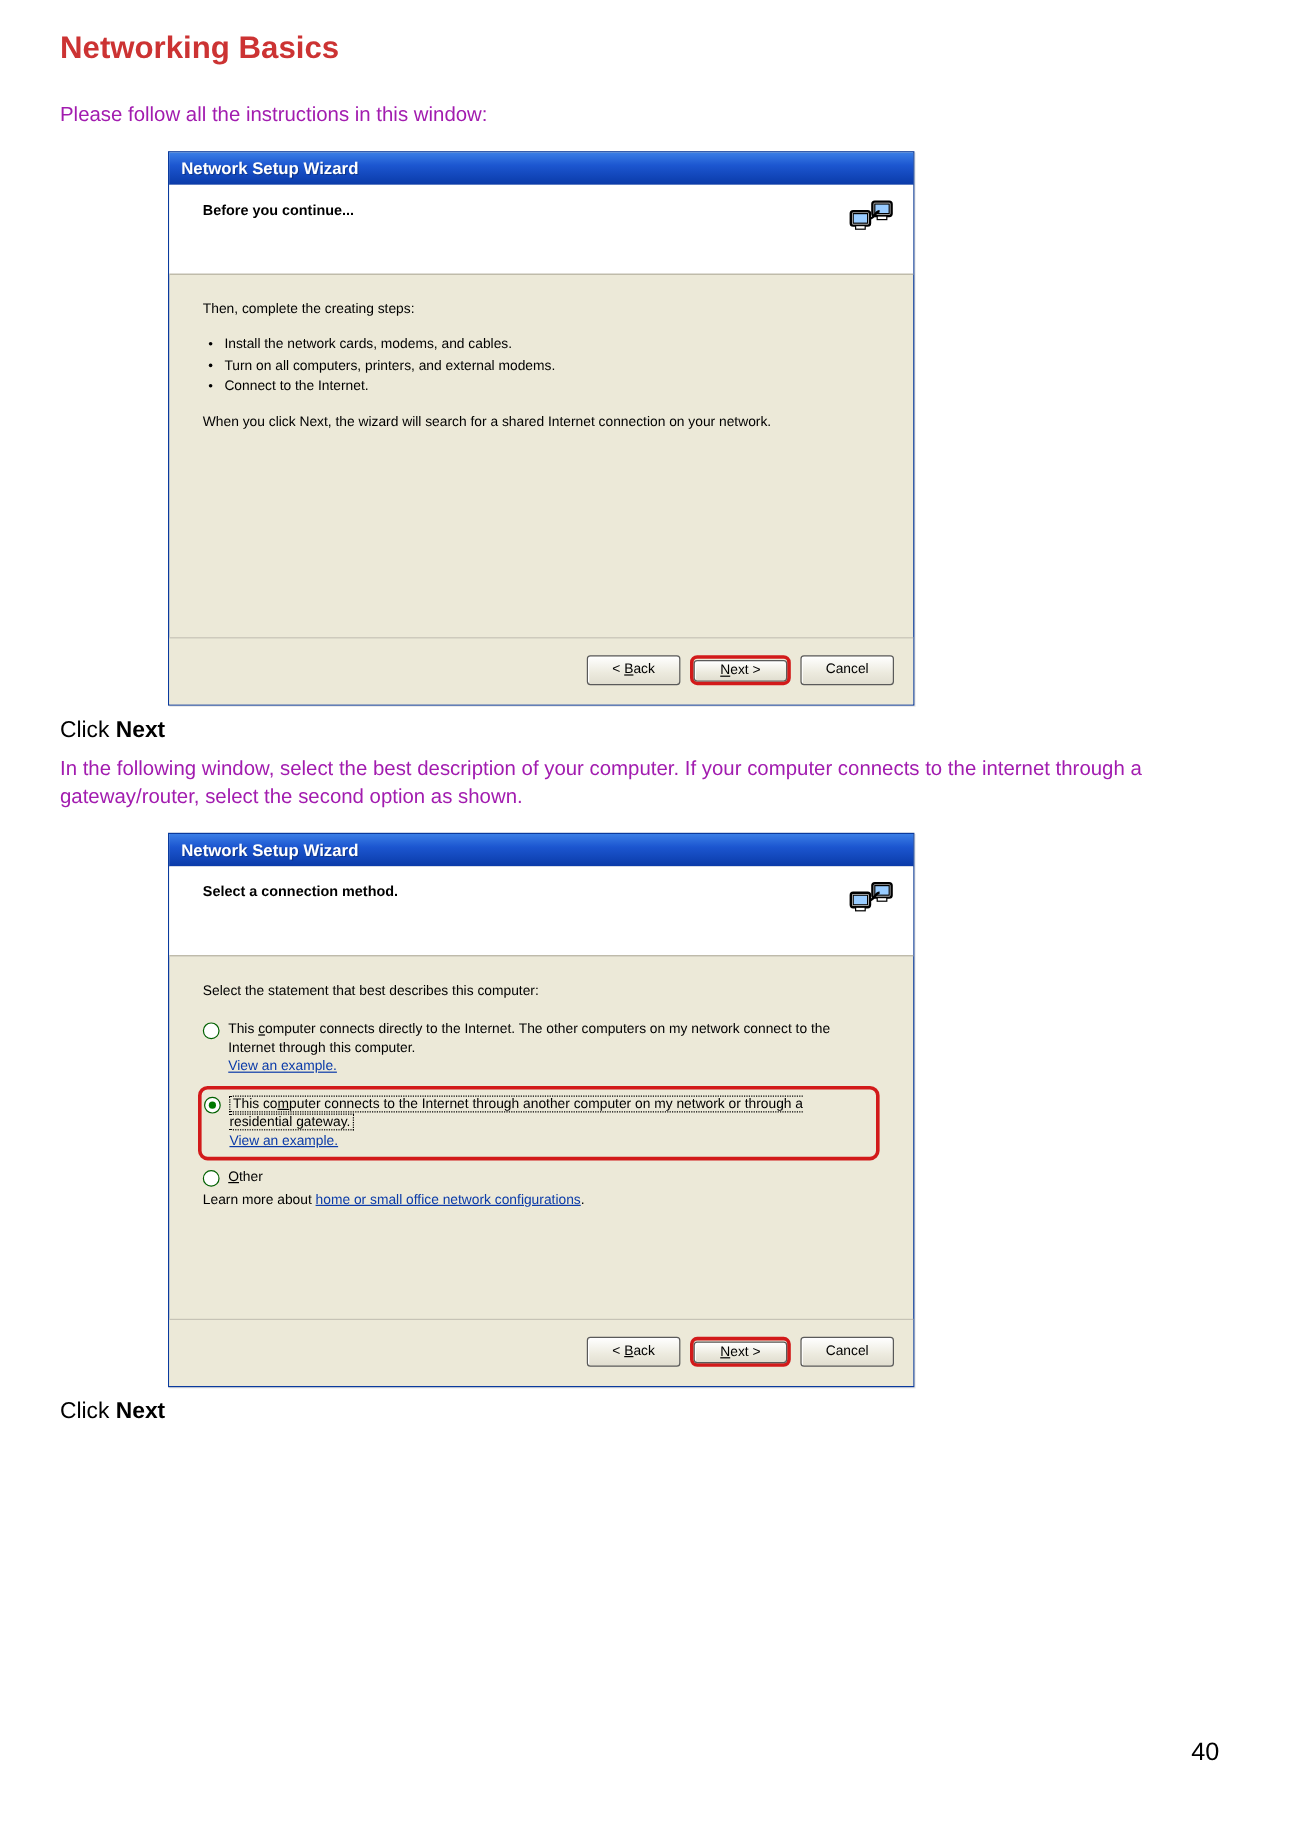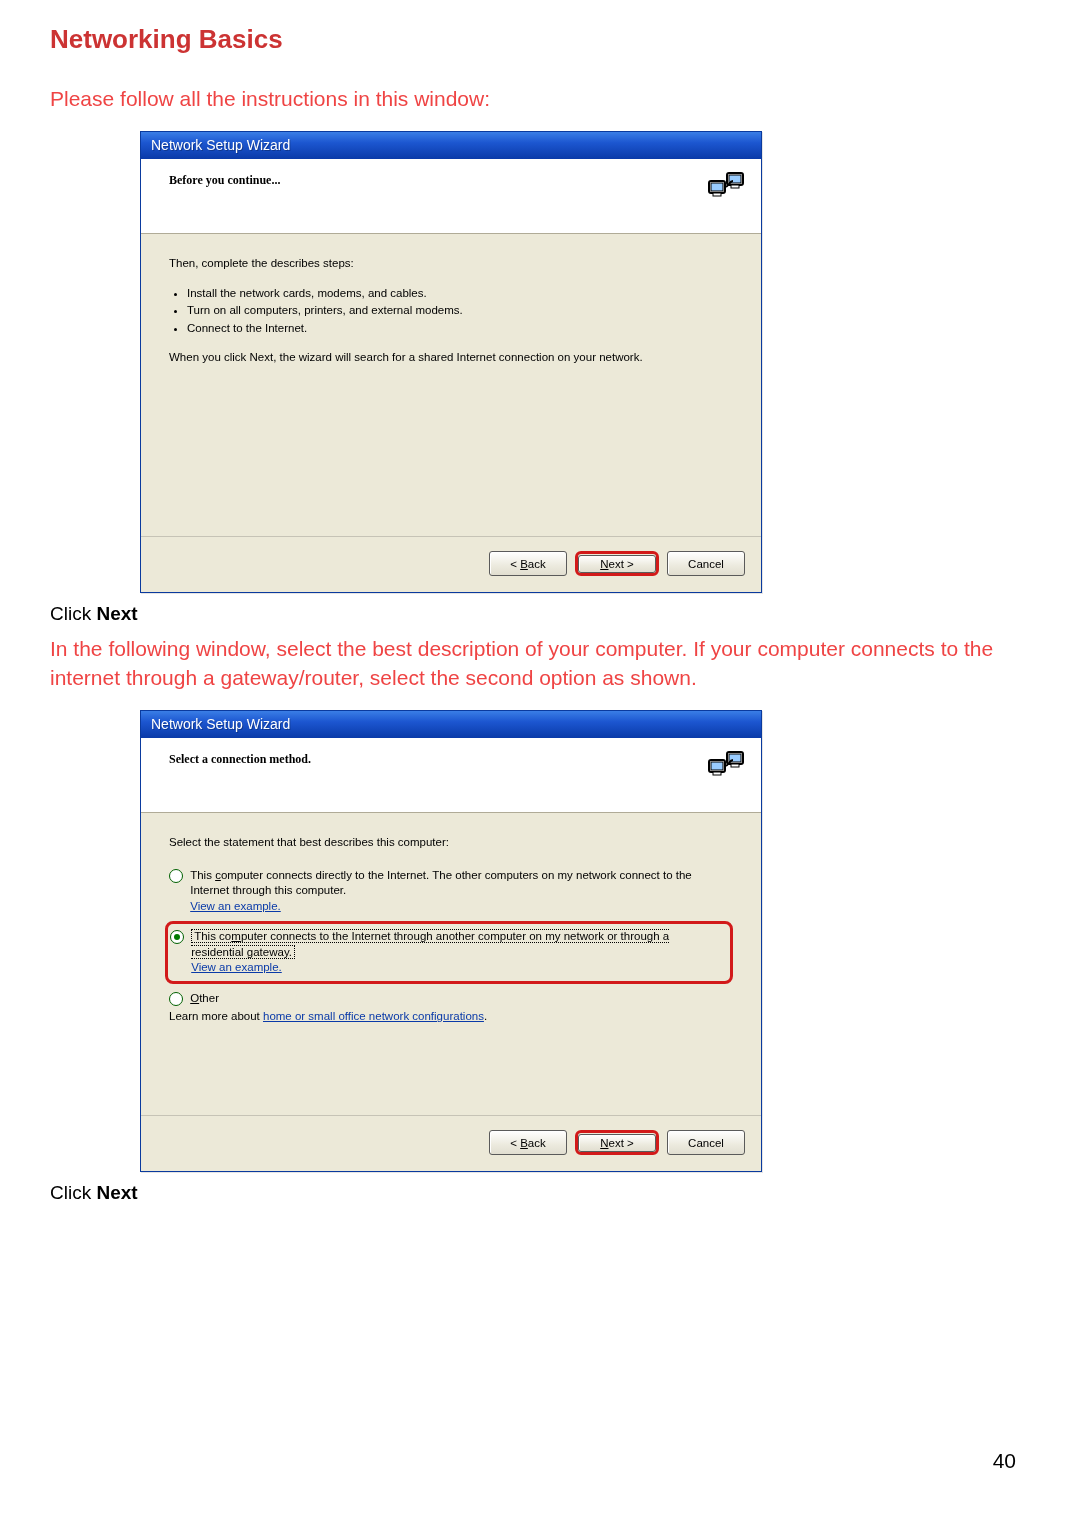--- a/index.html
+++ b/index.html
@@ -14,58 +14,58 @@
     position: relative;
     min-height: 1449px;
   }
   .main-heading {
     color: #c33;
     font-size: 26px;
     font-weight: bold;
     margin: 0 0 30px 0;
   }
   .body-text {
-    font-size: 21px;
-    color: #ef4444;
+    font-size: 17px;
+    color: #a21caf;
     margin: 0 0 18px 0;
     line-height: 1.35;
   }
   .click-next {
     font-size: 19px;
     margin: 8px 0 10px 0;
   }
   .click-next b { font-weight: bold; }
 
   
   .wizard {
     width: 620px;
     margin: 10px 0 10px 90px;
     border: 1px solid #0a3a9e;
     background: #ece9d8;
     box-shadow: 1px 1px 0 rgba(0,0,0,0.1);
   }
   .titlebar {
     background: linear-gradient(180deg, #3a7ee6 0%, #1c56d0 40%, #0a3aa8 100%);
     color: #fff;
-    font-weight: normal;
+    font-weight: bold;
     font-size: 14px;
     padding: 5px 10px 6px 10px;
     text-shadow: 1px 1px 0 rgba(0,0,0,0.25);
   }
   .wizard-header {
     background: #fff;
     padding: 10px 14px 18px 28px;
     min-height: 46px;
     display: flex;
     align-items: flex-start;
     justify-content: space-between;
     border-bottom: 1px solid #b0ab97;
   }
   .wizard-header-title {
-    font-family: Liberation Serif, serif;
+    font-family: Liberation Sans, sans-serif;
     font-size: 12px;
     font-weight: bold;
     color: #000;
     padding-top: 4px;
   }
   .header-icon svg { width: 40px; height: 40px; }
   .wizard-body {
     font-family: Tahoma, Arial, sans-serif;
     font-size: 11.5px;
     color: #000;
@@ -187,21 +187,21 @@
           <rect x="4" y="14" width="12" height="8" fill="#9cf" stroke="#000"></rect>
           <rect x="6" y="24" width="8" height="3" fill="#fff" stroke="#000"></rect>
           <rect x="20" y="4" width="16" height="12" rx="2" fill="#fff" stroke="#000" stroke-width="2"></rect>
           <rect x="22" y="6" width="12" height="8" fill="#9cf" stroke="#000"></rect>
           <rect x="24" y="16" width="8" height="3" fill="#fff" stroke="#000"></rect>
           <path d="M 18 18 C 22 18 22 12 26 12" stroke="#000" fill="none" stroke-width="2"></path>
         </svg>
       </div>
     </div>
     <div class="wizard-body">
-      <p>Then, complete the describes steps:</p>
+      <p>Then, complete the creating steps:</p>
       <ul>
         <li>Install the network cards, modems, and cables.</li>
         <li>Turn on all computers, printers, and external modems.</li>
         <li>Connect to the Internet.</li>
       </ul>
       <p>When you click Next, the wizard will search for a shared Internet connection on your network.</p>
     </div>
     <div class="wizard-buttons">
       <button class="xp-btn"><span>&lt; </span><span class="u">B</span><span>ack</span></button>
       <span class="next-highlight">

